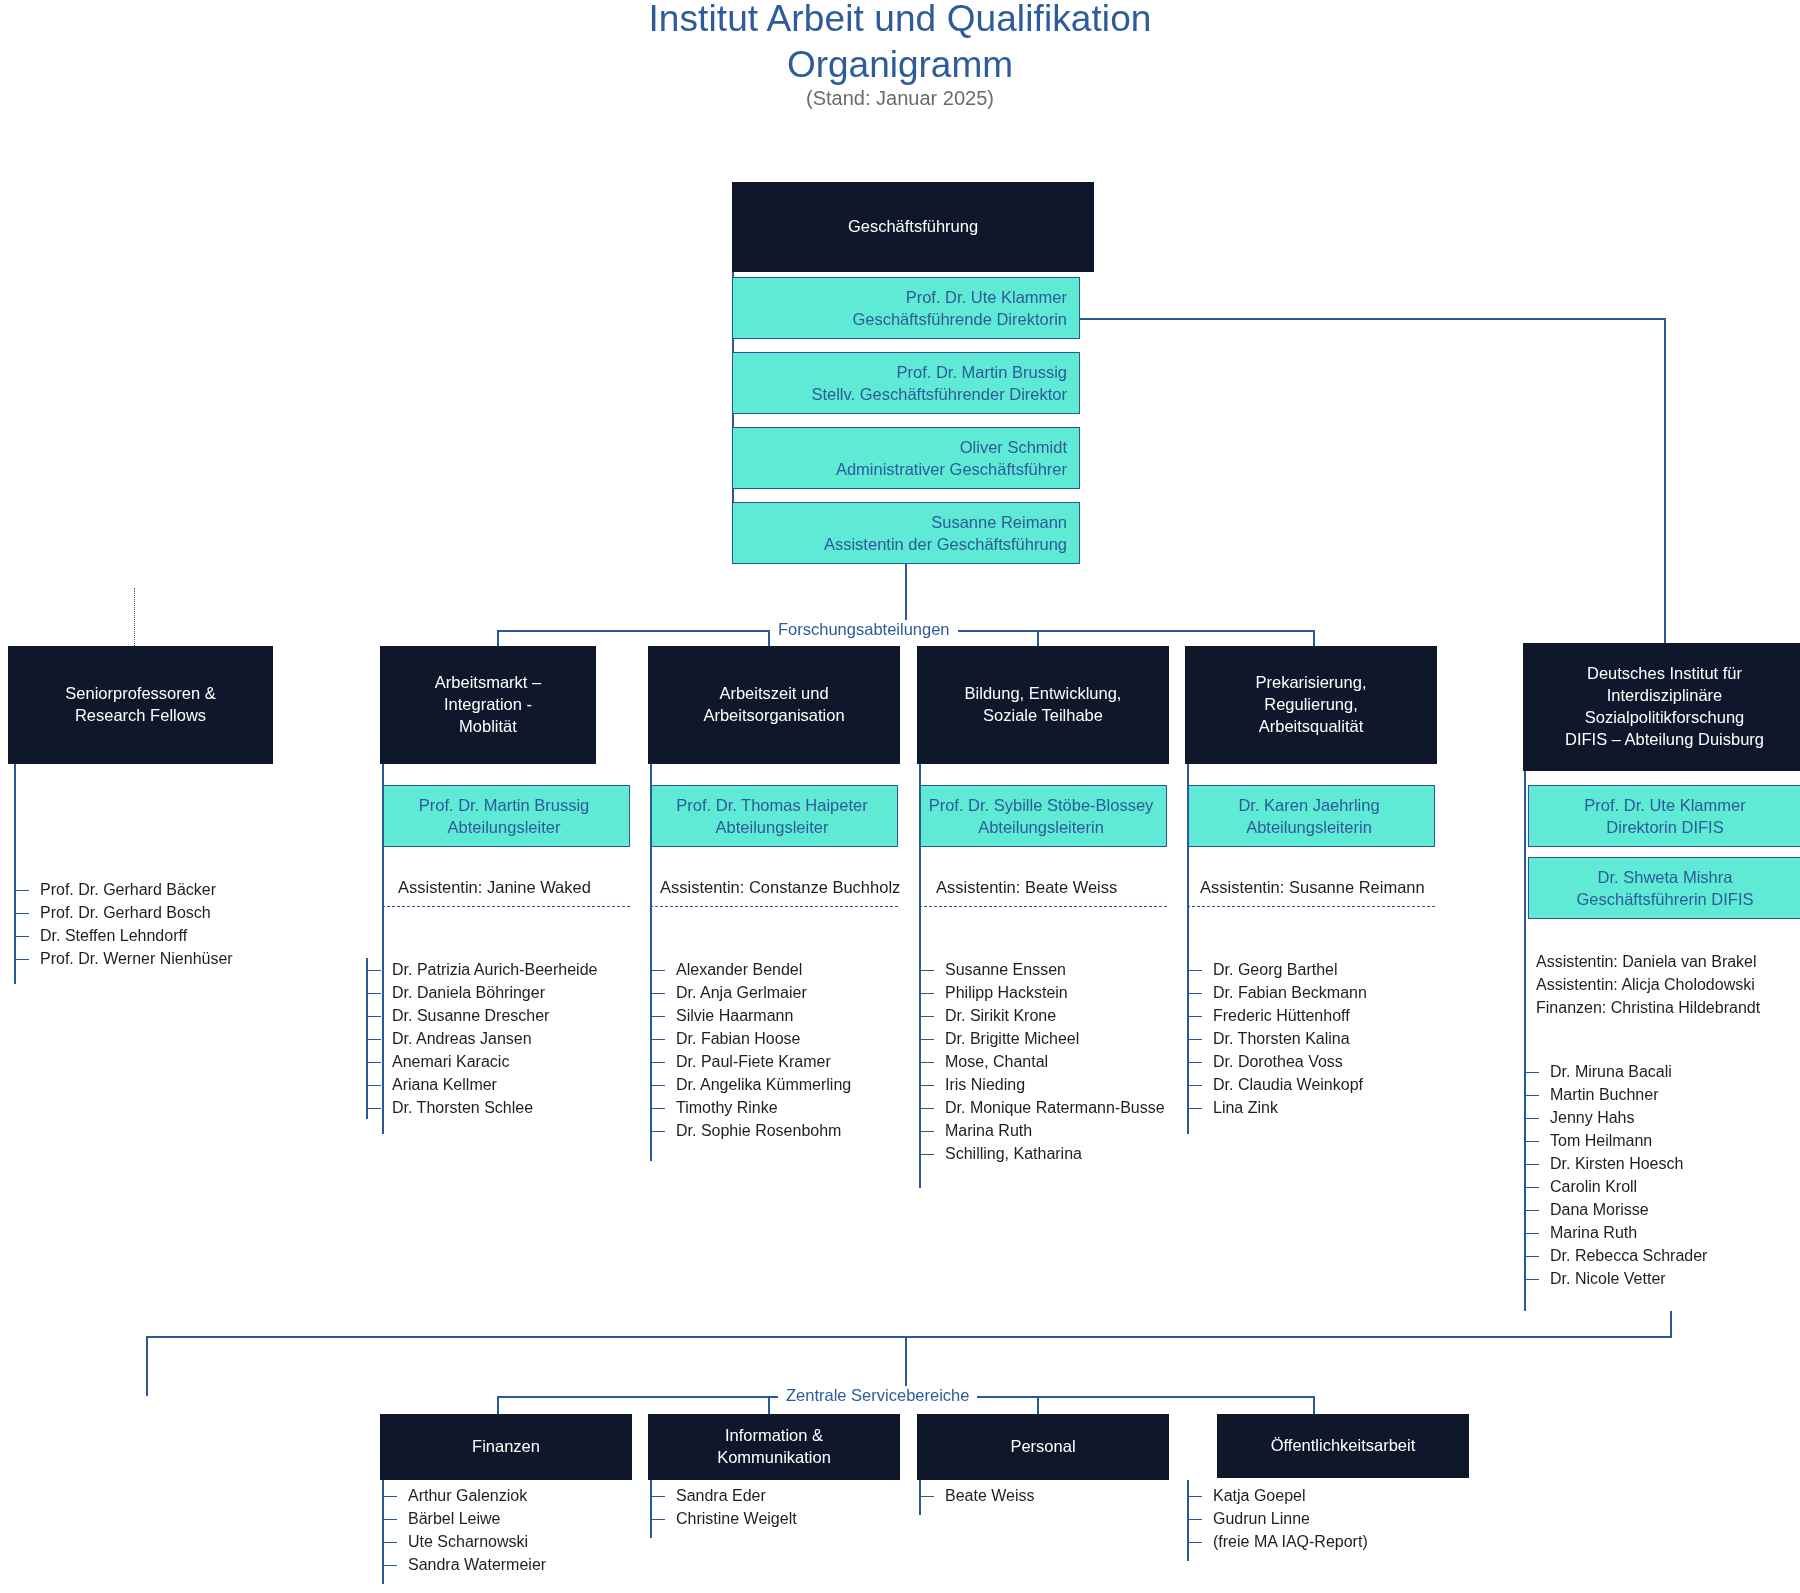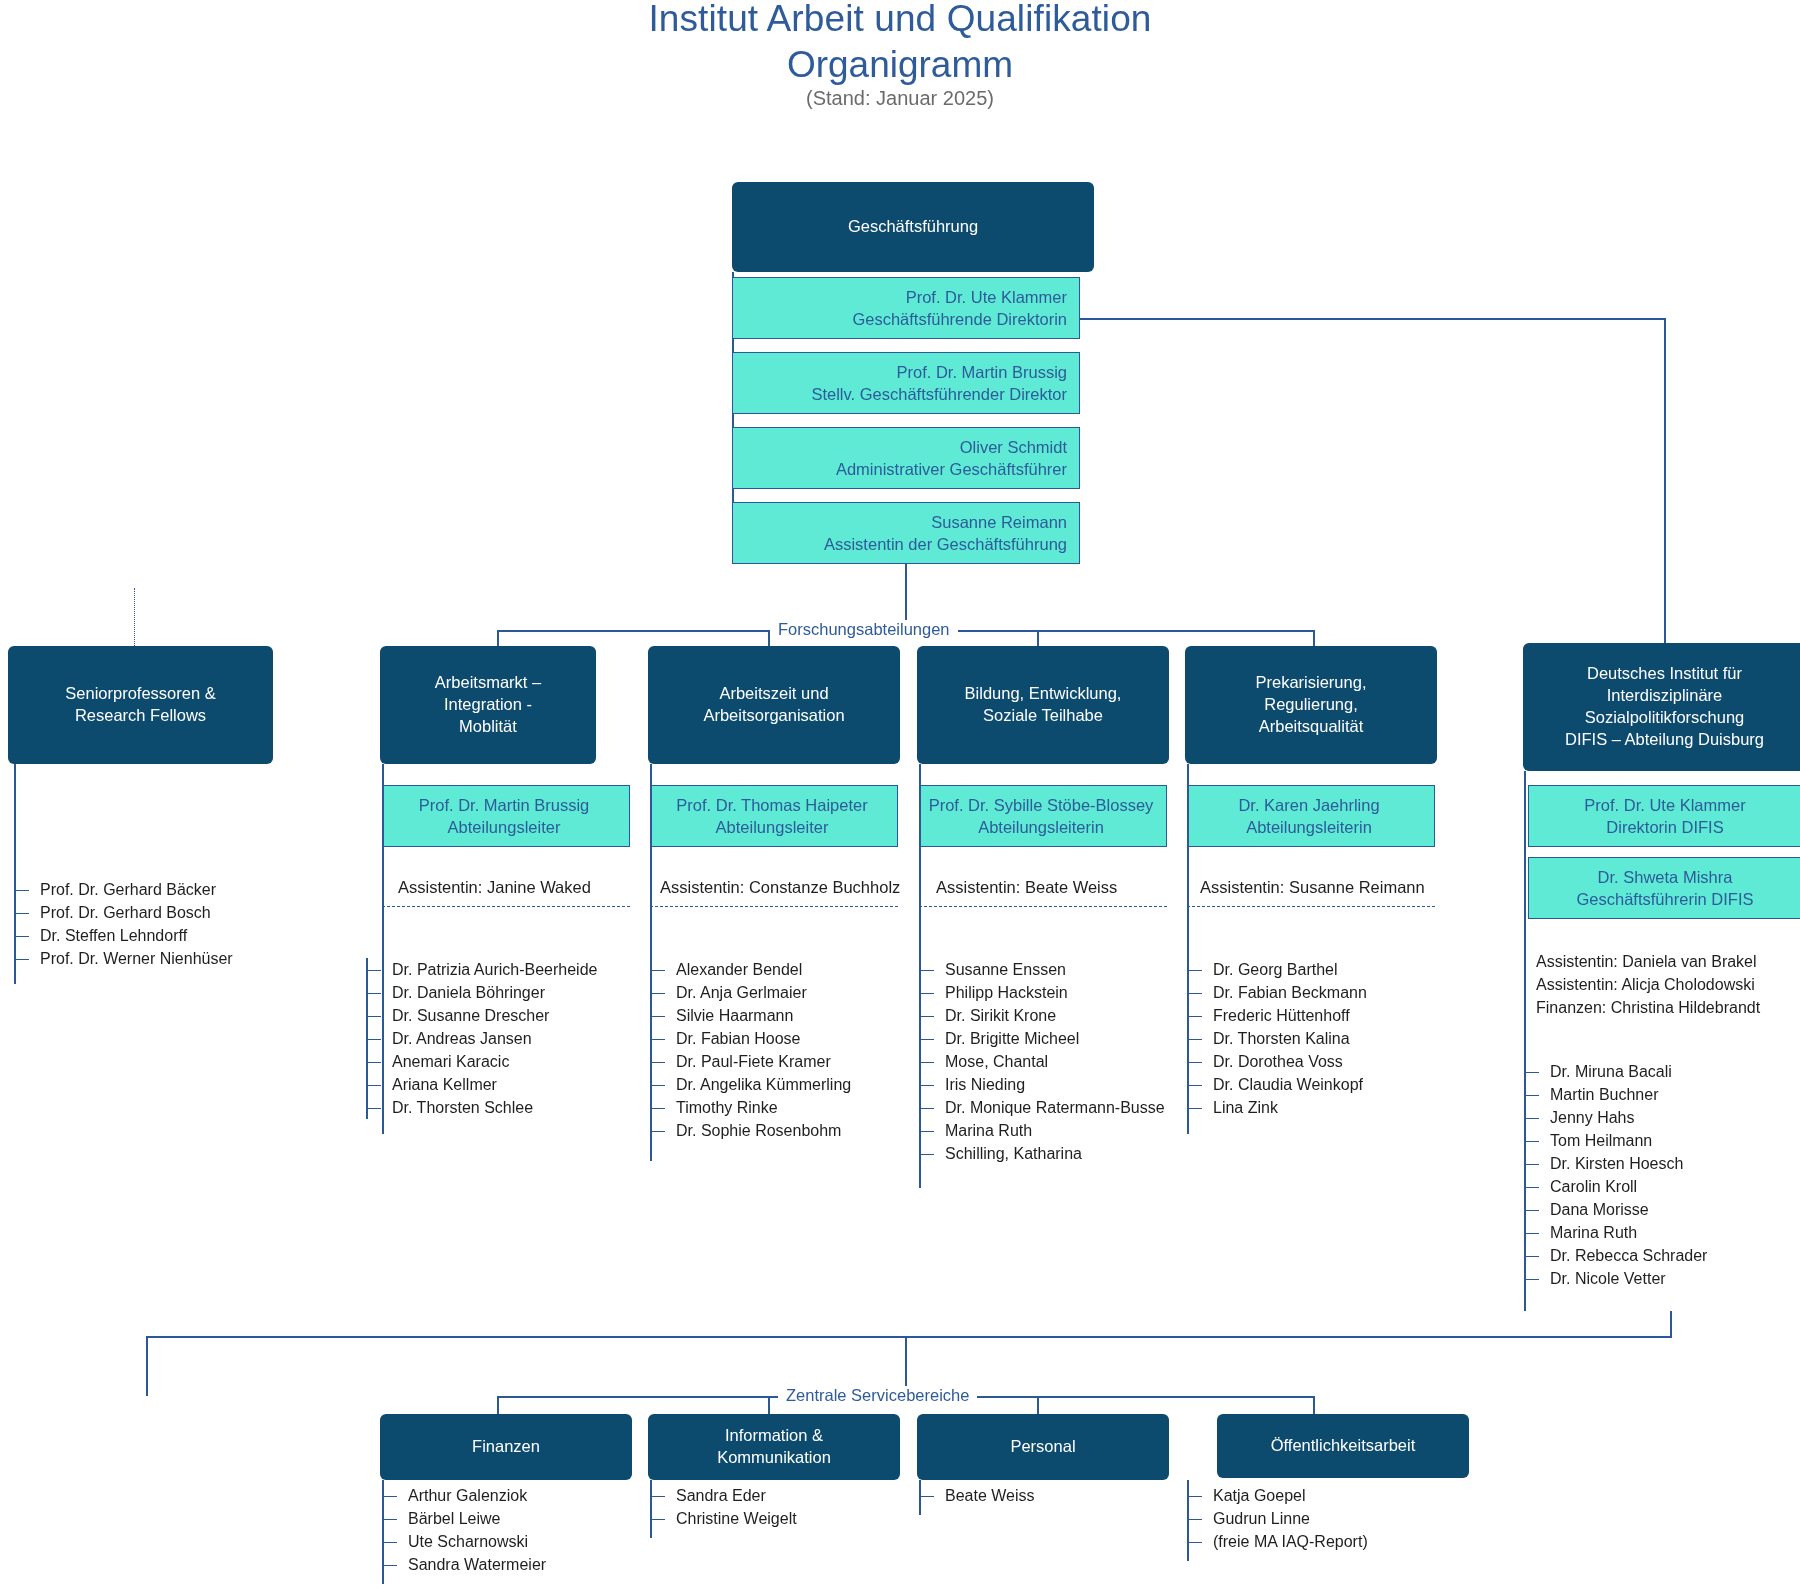--- a/index.html
+++ b/index.html
@@ -23,29 +23,28 @@
     font-size:37px;color:#2e5b9a;
   }
   .title3{
     position:absolute;left:0;top:87px;width:1800px;text-align:center;
     font-size:20px;color:#6b6b6b;
   }
 
   
   .blue-box{
     position:absolute;
-    background:#0c4a6e;
+    background:#0f172a;
     color:#ffffff;
     display:flex;align-items:center;justify-content:center;
     text-align:center;
     font-size:16.5px;
     line-height:1.32;
     box-sizing:border-box;
     padding:4px 25px;
-    border-radius:6px;
   }
   .white-box{
     position:absolute;
     background:#5eead4;
     border:1.6px solid #2b5899;
     color:#2e5b9a;
     box-sizing:border-box;
     display:flex;align-items:center;justify-content:flex-end;
     text-align:right;
     font-size:16.5px;

